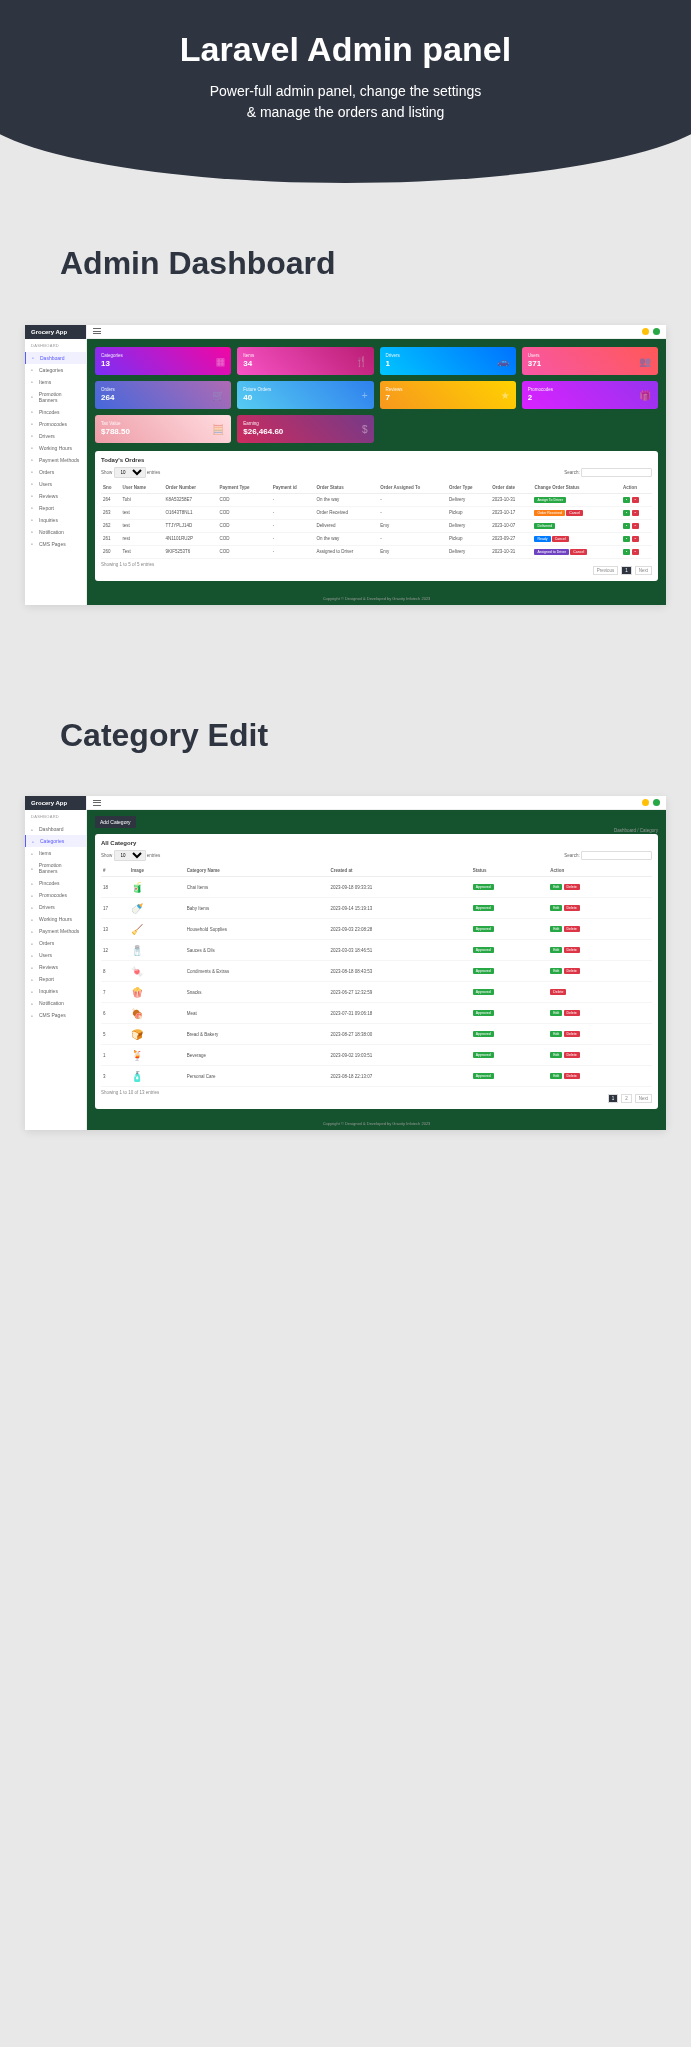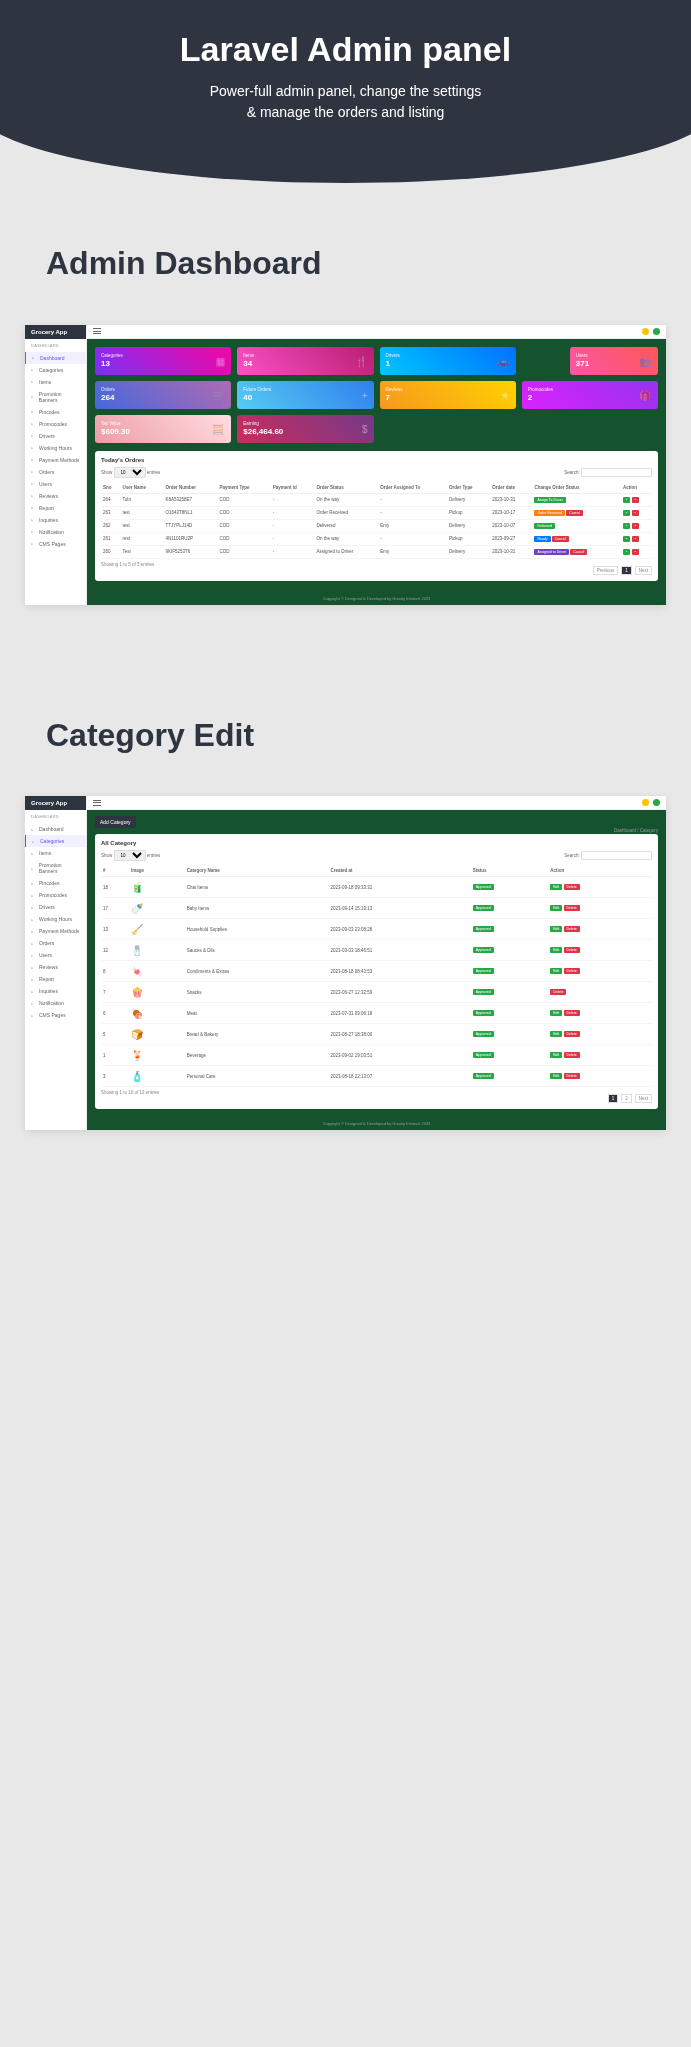--- a/index.html
+++ b/index.html
@@ -1,20 +1,20 @@
 <!DOCTYPE html>
 <html><head>
 <meta charset="utf-8">
 <style>
 *{margin:0;padding:0;box-sizing:border-box;font-family:Arial,sans-serif}
 body{background:#e8e8e8;width:691px}
 .hero{background:#2e3440;color:#fff;text-align:center;padding:30px 20px 60px;border-radius:0 0 50% 50%/0 0 80px 80px;margin:0 -30px;position:relative;width:calc(100% + 60px)}
 .hero h1{font-size:34px;font-weight:800;margin-bottom:12px}
 .hero p{font-size:14px;line-height:1.5}
-.section-title{font-size:32px;font-weight:800;color:#2e3440;padding:60px 46px 40px;line-height:1.3}
+.section-title{font-size:32px;font-weight:800;color:#2e3440;padding:60px 60px 40px;line-height:1.3}
 .panel{background:#fff;margin:0 25px 50px;border-radius:4px;box-shadow:0 2px 8px rgba(0,0,0,0.1);font-size:5px;display:flex;min-height:280px;position:relative}
 .sidebar{width:62px;background:#fff;border-right:1px solid #eee;flex-shrink:0}
 .sidebar-hdr{background:#2e3440;color:#fff;padding:4px 6px;font-size:6px;font-weight:600}
 .mlabel{padding:4px 6px;color:#999;font-size:4px;text-transform:uppercase;letter-spacing:0.3px}
 .mitem{padding:3px 6px;color:#666;font-size:5px;display:flex;align-items:center;gap:3px;cursor:pointer}
 .mitem.active{background:#f0f0ff;color:#5a5aff;border-left:1px solid #5a5aff}
 .mitem .ico{width:5px;height:5px;display:inline-block}
 .main{flex:1;background:#14532d;display:flex;flex-direction:column}
 .topbar{background:#fff;height:14px;display:flex;align-items:center;justify-content:space-between;padding:0 6px;border-bottom:1px solid #eee}
 .burger{width:8px;height:6px;display:flex;flex-direction:column;justify-content:space-between;cursor:pointer}
@@ -147,21 +147,21 @@
         <div class="card" style="background: linear-gradient(45deg, rgb(249, 83, 198), rgb(185, 29, 115));">
           <div class="lbl">Items</div>
           <div class="val">34</div>
           <div class="cico">🍴</div>
         </div>
         <div class="card" style="background: linear-gradient(45deg, rgb(0, 198, 255), rgb(0, 114, 255));">
           <div class="lbl">Drivers</div>
           <div class="val">1</div>
           <div class="cico">🚗</div>
         </div>
-        <div class="card" style="background: linear-gradient(45deg, rgb(248, 87, 166), rgb(255, 88, 88)); margin-left: 48px;">
+        <div class="card" style="background: linear-gradient(45deg, rgb(248, 87, 166), rgb(255, 88, 88));">
           <div class="lbl">Users</div>
           <div class="val">371</div>
           <div class="cico">👥</div>
         </div>
         <div class="card" style="background: linear-gradient(45deg, rgb(69, 104, 220), rgb(176, 106, 179));">
           <div class="lbl">Orders</div>
           <div class="val">264</div>
           <div class="cico">🛒</div>
         </div>
         <div class="card" style="background: linear-gradient(45deg, rgb(86, 204, 242), rgb(47, 128, 237));">
@@ -174,21 +174,21 @@
           <div class="val">7</div>
           <div class="cico">★</div>
         </div>
         <div class="card" style="background: linear-gradient(45deg, rgb(218, 34, 255), rgb(151, 51, 238));">
           <div class="lbl">Promocodes</div>
           <div class="val">2</div>
           <div class="cico">🎁</div>
         </div>
         <div class="card" style="background: linear-gradient(45deg, rgb(238, 156, 167), rgb(255, 221, 225));">
           <div class="lbl">Tax Value</div>
-          <div class="val">$609.30</div>
+          <div class="val">$788.50</div>
           <div class="cico">🧮</div>
         </div>
         <div class="card" style="background: linear-gradient(45deg, rgb(204, 43, 94), rgb(117, 58, 136));">
           <div class="lbl">Earning</div>
           <div class="val">$26,464.60</div>
           <div class="cico">$</div>
         </div>
       </div>
     <div class="content">
       <h3>Today's Ordres</h3>

